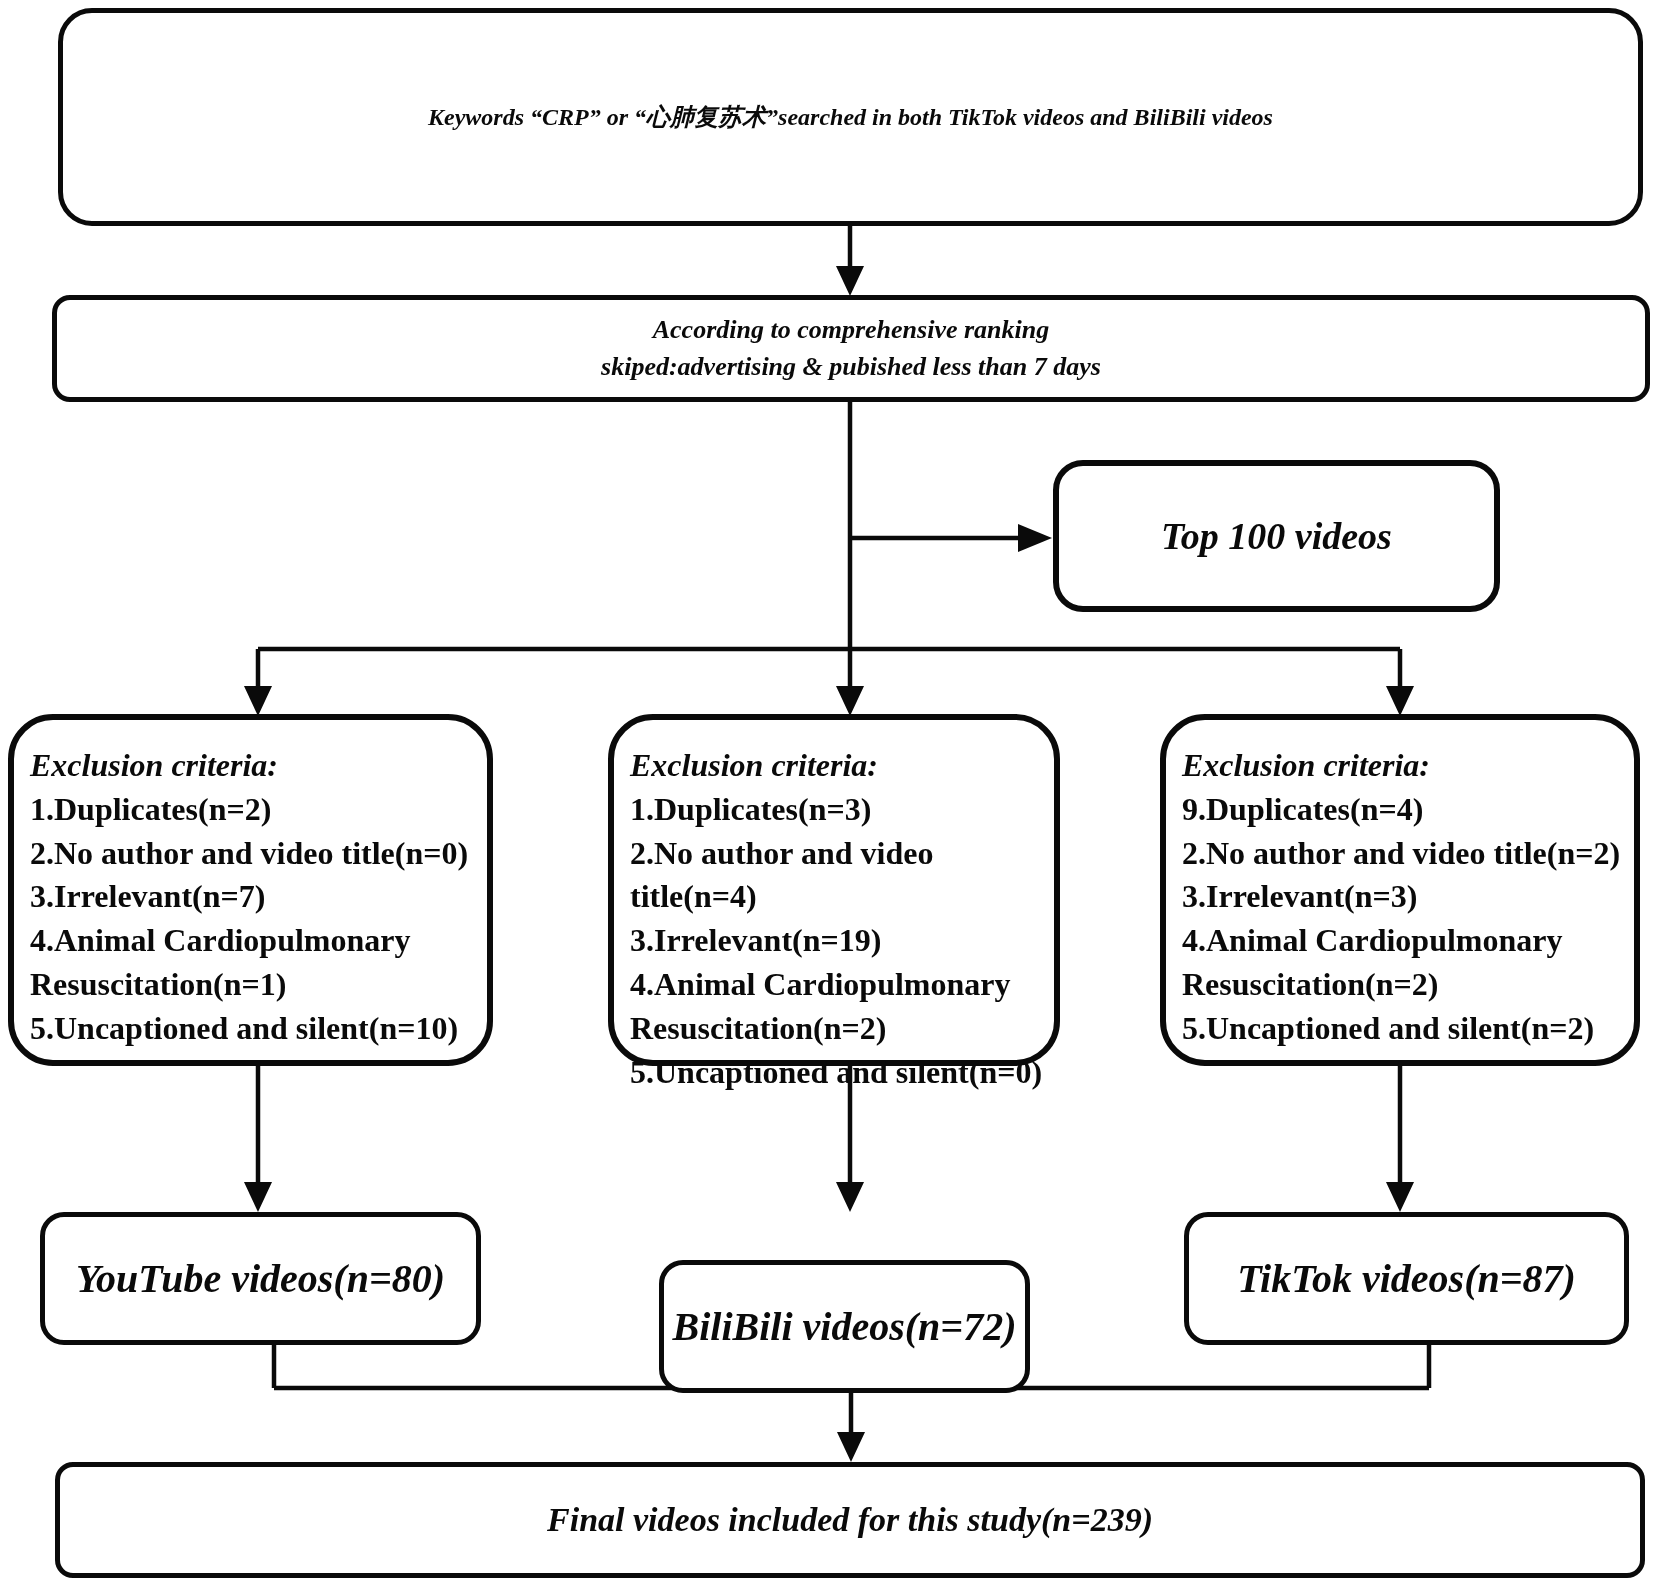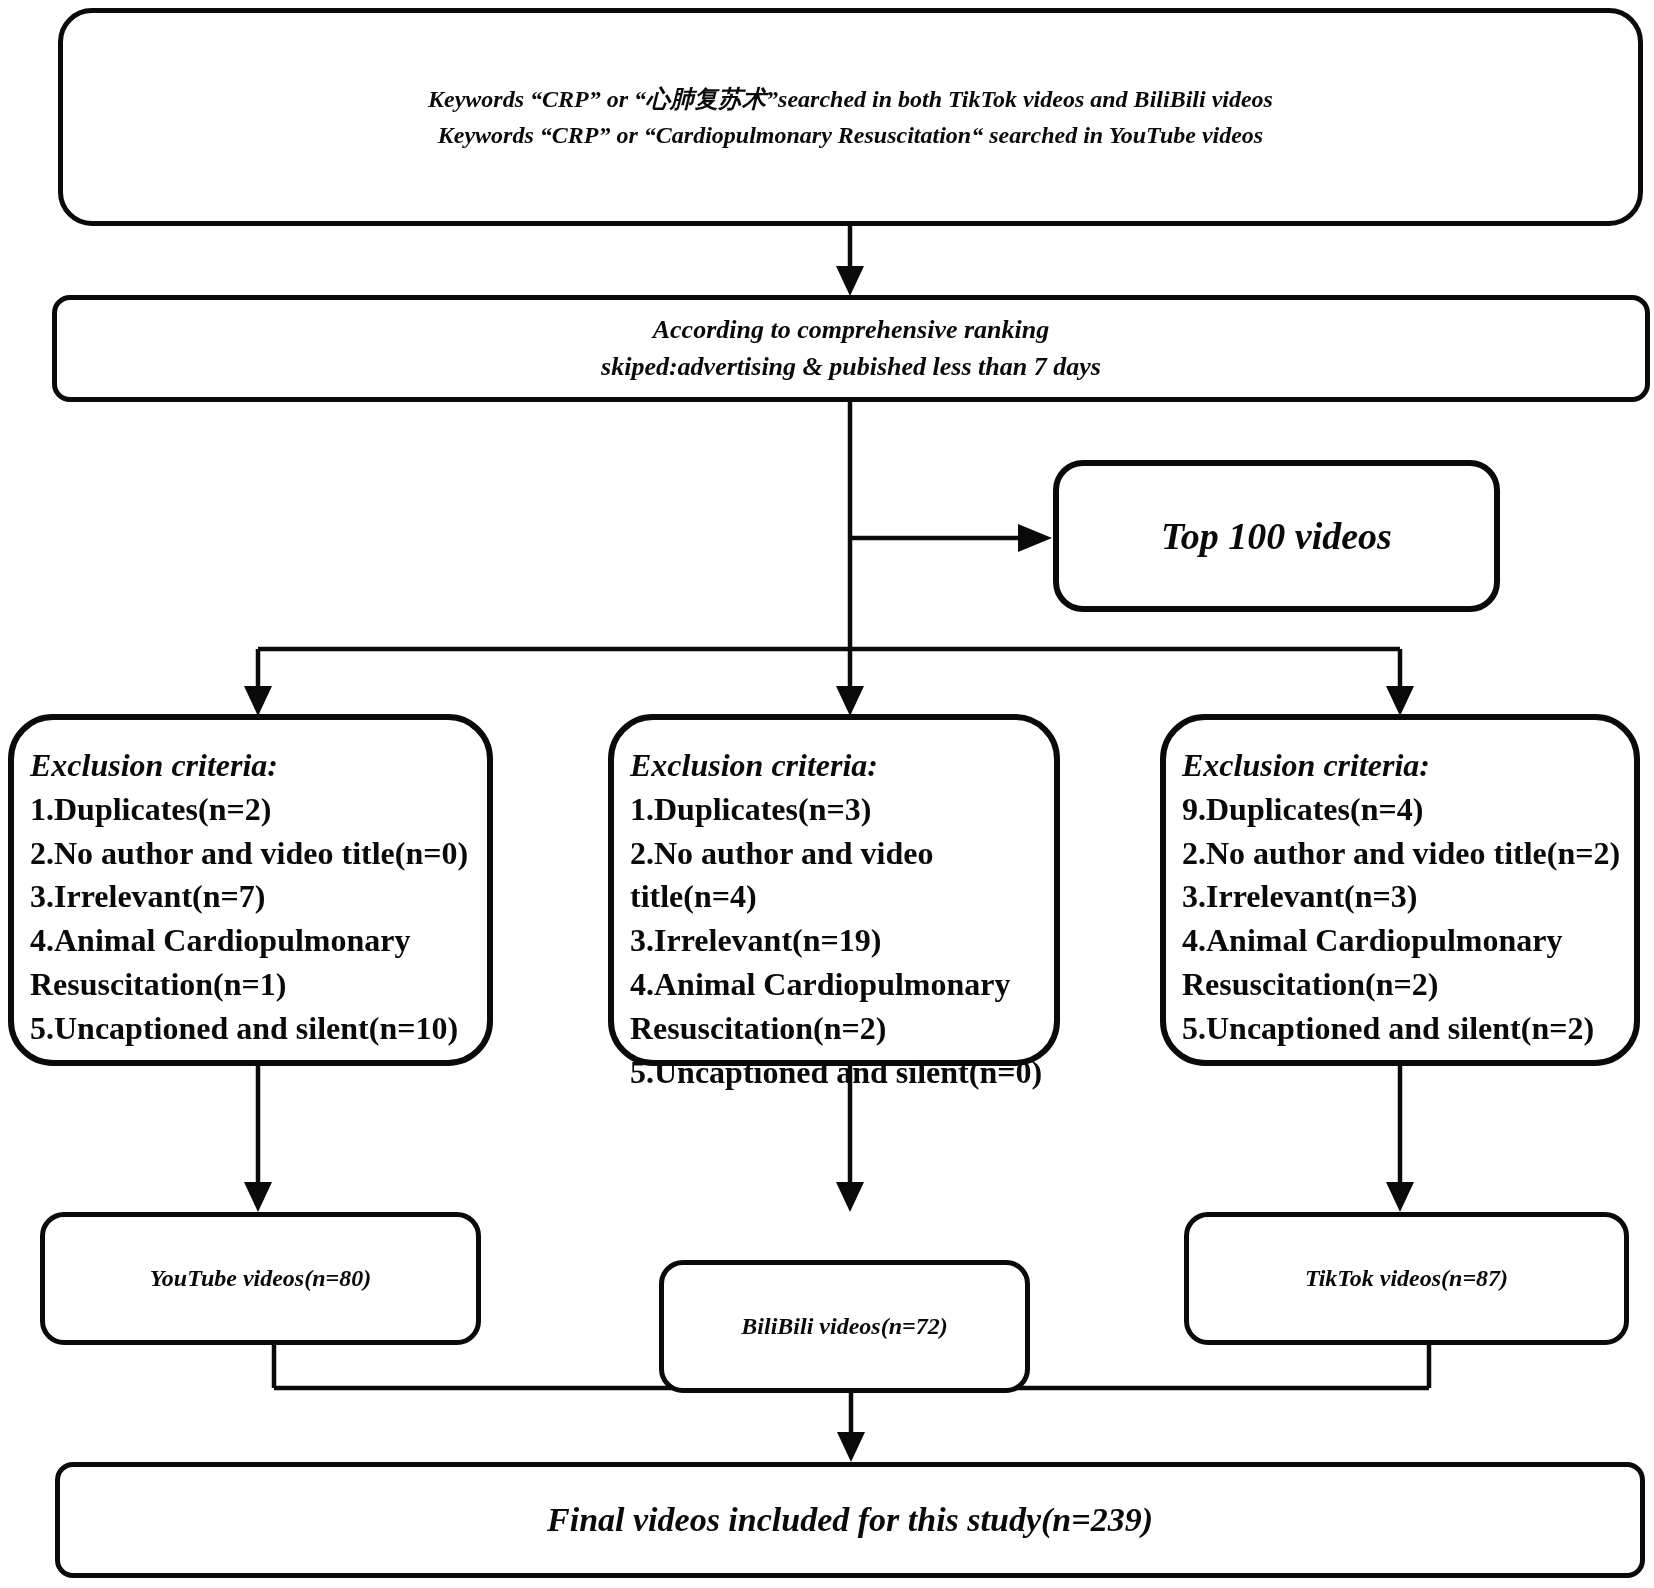--- a/index.html
+++ b/index.html
@@ -40,21 +40,21 @@
     font-size:32px;line-height:1.37;
     padding:24px 4px 0 16px;
   }
   .excl-left{left:8px;width:485px;}
   .excl-mid{left:608px;width:452px;}
   .excl-right{left:1160px;width:480px;}
   .excl-heading{font-weight:bold;font-style:italic;}
   .excl-item{font-weight:bold;}
   .video-box{
     top:1212px;width:441px;height:133px;border-radius:24px;
-    font-size:24px;
+    font-size:40px;
   }
   .video-yt{left:40px;}
   .video-bili{left:659px;width:371px;margin-top:48px;}
   .video-tiktok{left:1184px;width:445px;}
   .final-box{
     left:55px;top:1462px;width:1590px;height:116px;border-radius:18px;
     font-size:34px;
   }
   .conn{stroke:#0a0a0a;stroke-width:4.5;fill:none;}
   .head{fill:#0a0a0a;stroke:none;}
@@ -92,21 +92,20 @@
 
     <path class="conn" d="M274 1343 V1388"></path>
     <path class="conn" d="M274 1388 H1429"></path>
     <path class="conn" d="M1429 1343 V1388"></path>
     <path class="conn" d="M851 1343 V1432"></path>
     <polygon class="head" points="851,1462 837,1432 865,1432"></polygon>
   </svg>
 
   <div class="box search-box bold-italic">
     <div>Keywords “CRP” or “心肺复苏术”searched in both TikTok videos and BiliBili videos</div>
-    <div>Keywords “CRP” or “Cardiopulmonary Resuscitation“ searched in YouTube videos</div>
   </div>
 
   <div class="box ranking-box bold-italic">
     <div>According to comprehensive ranking</div>
     <div>skiped:advertising &amp; pubished less than 7 days</div>
   </div>
 
   <div class="box top100-box bold-italic">
     <div>Top 100 videos</div>
   </div>

